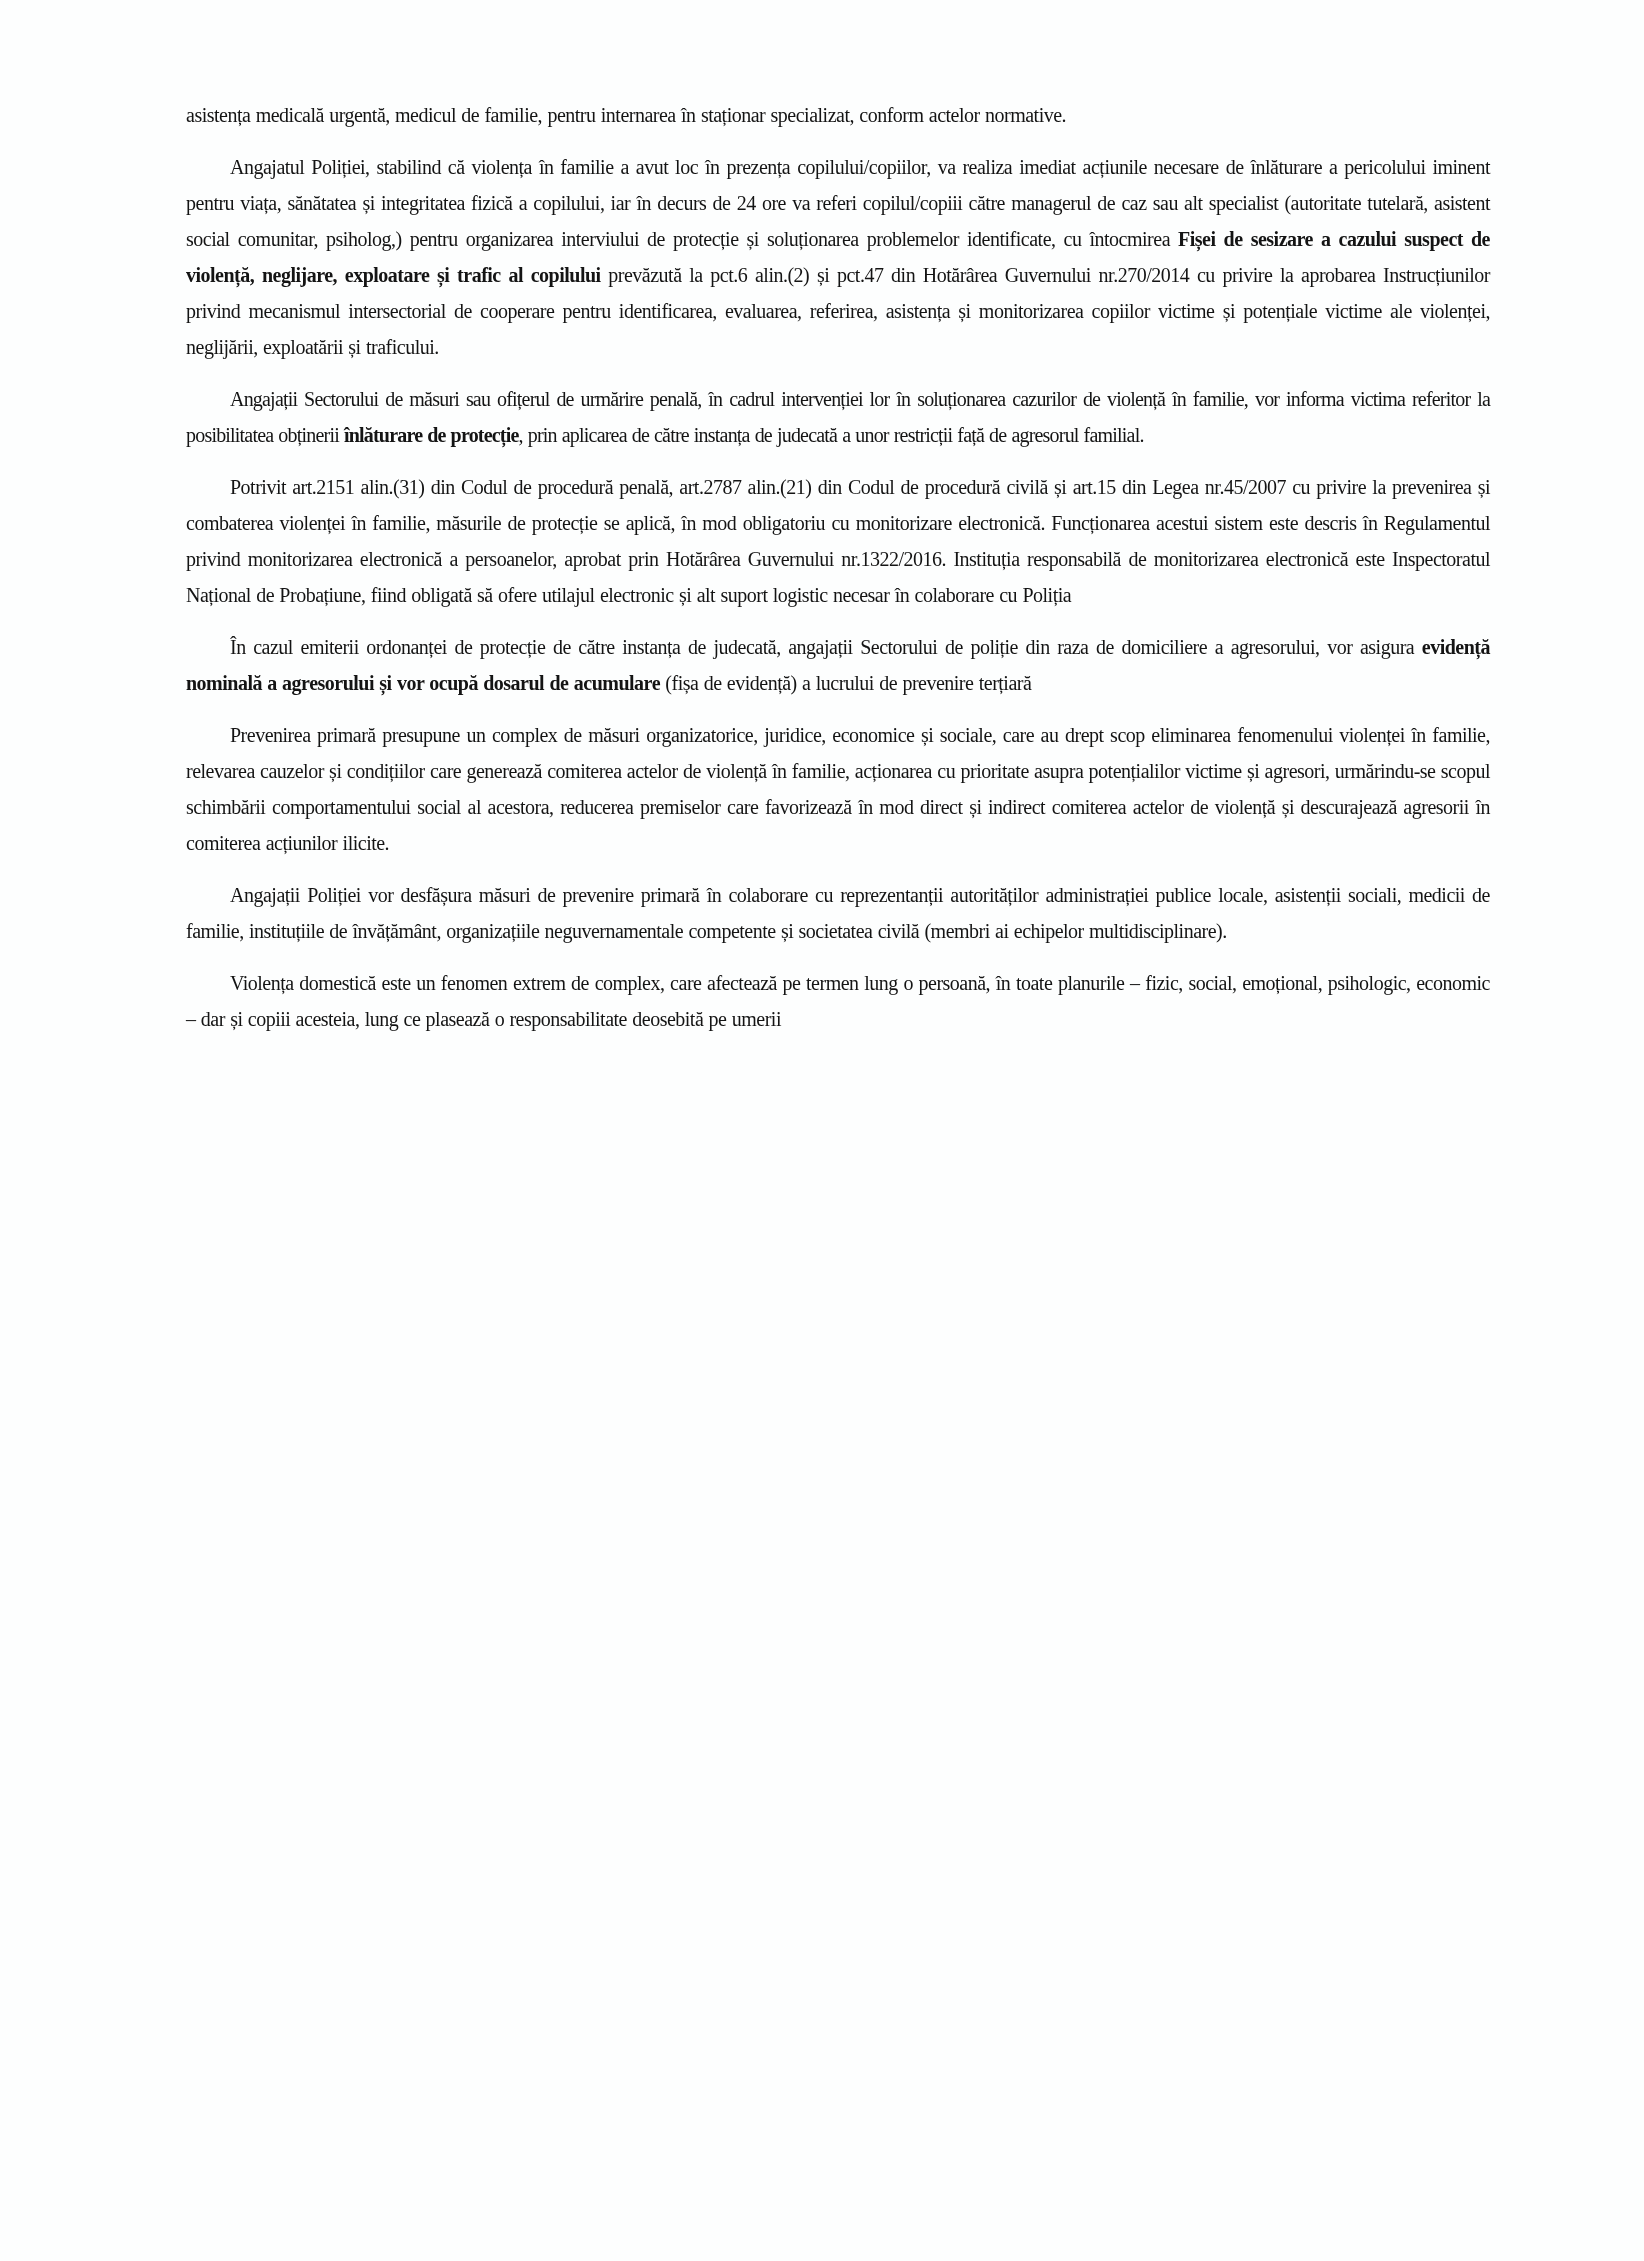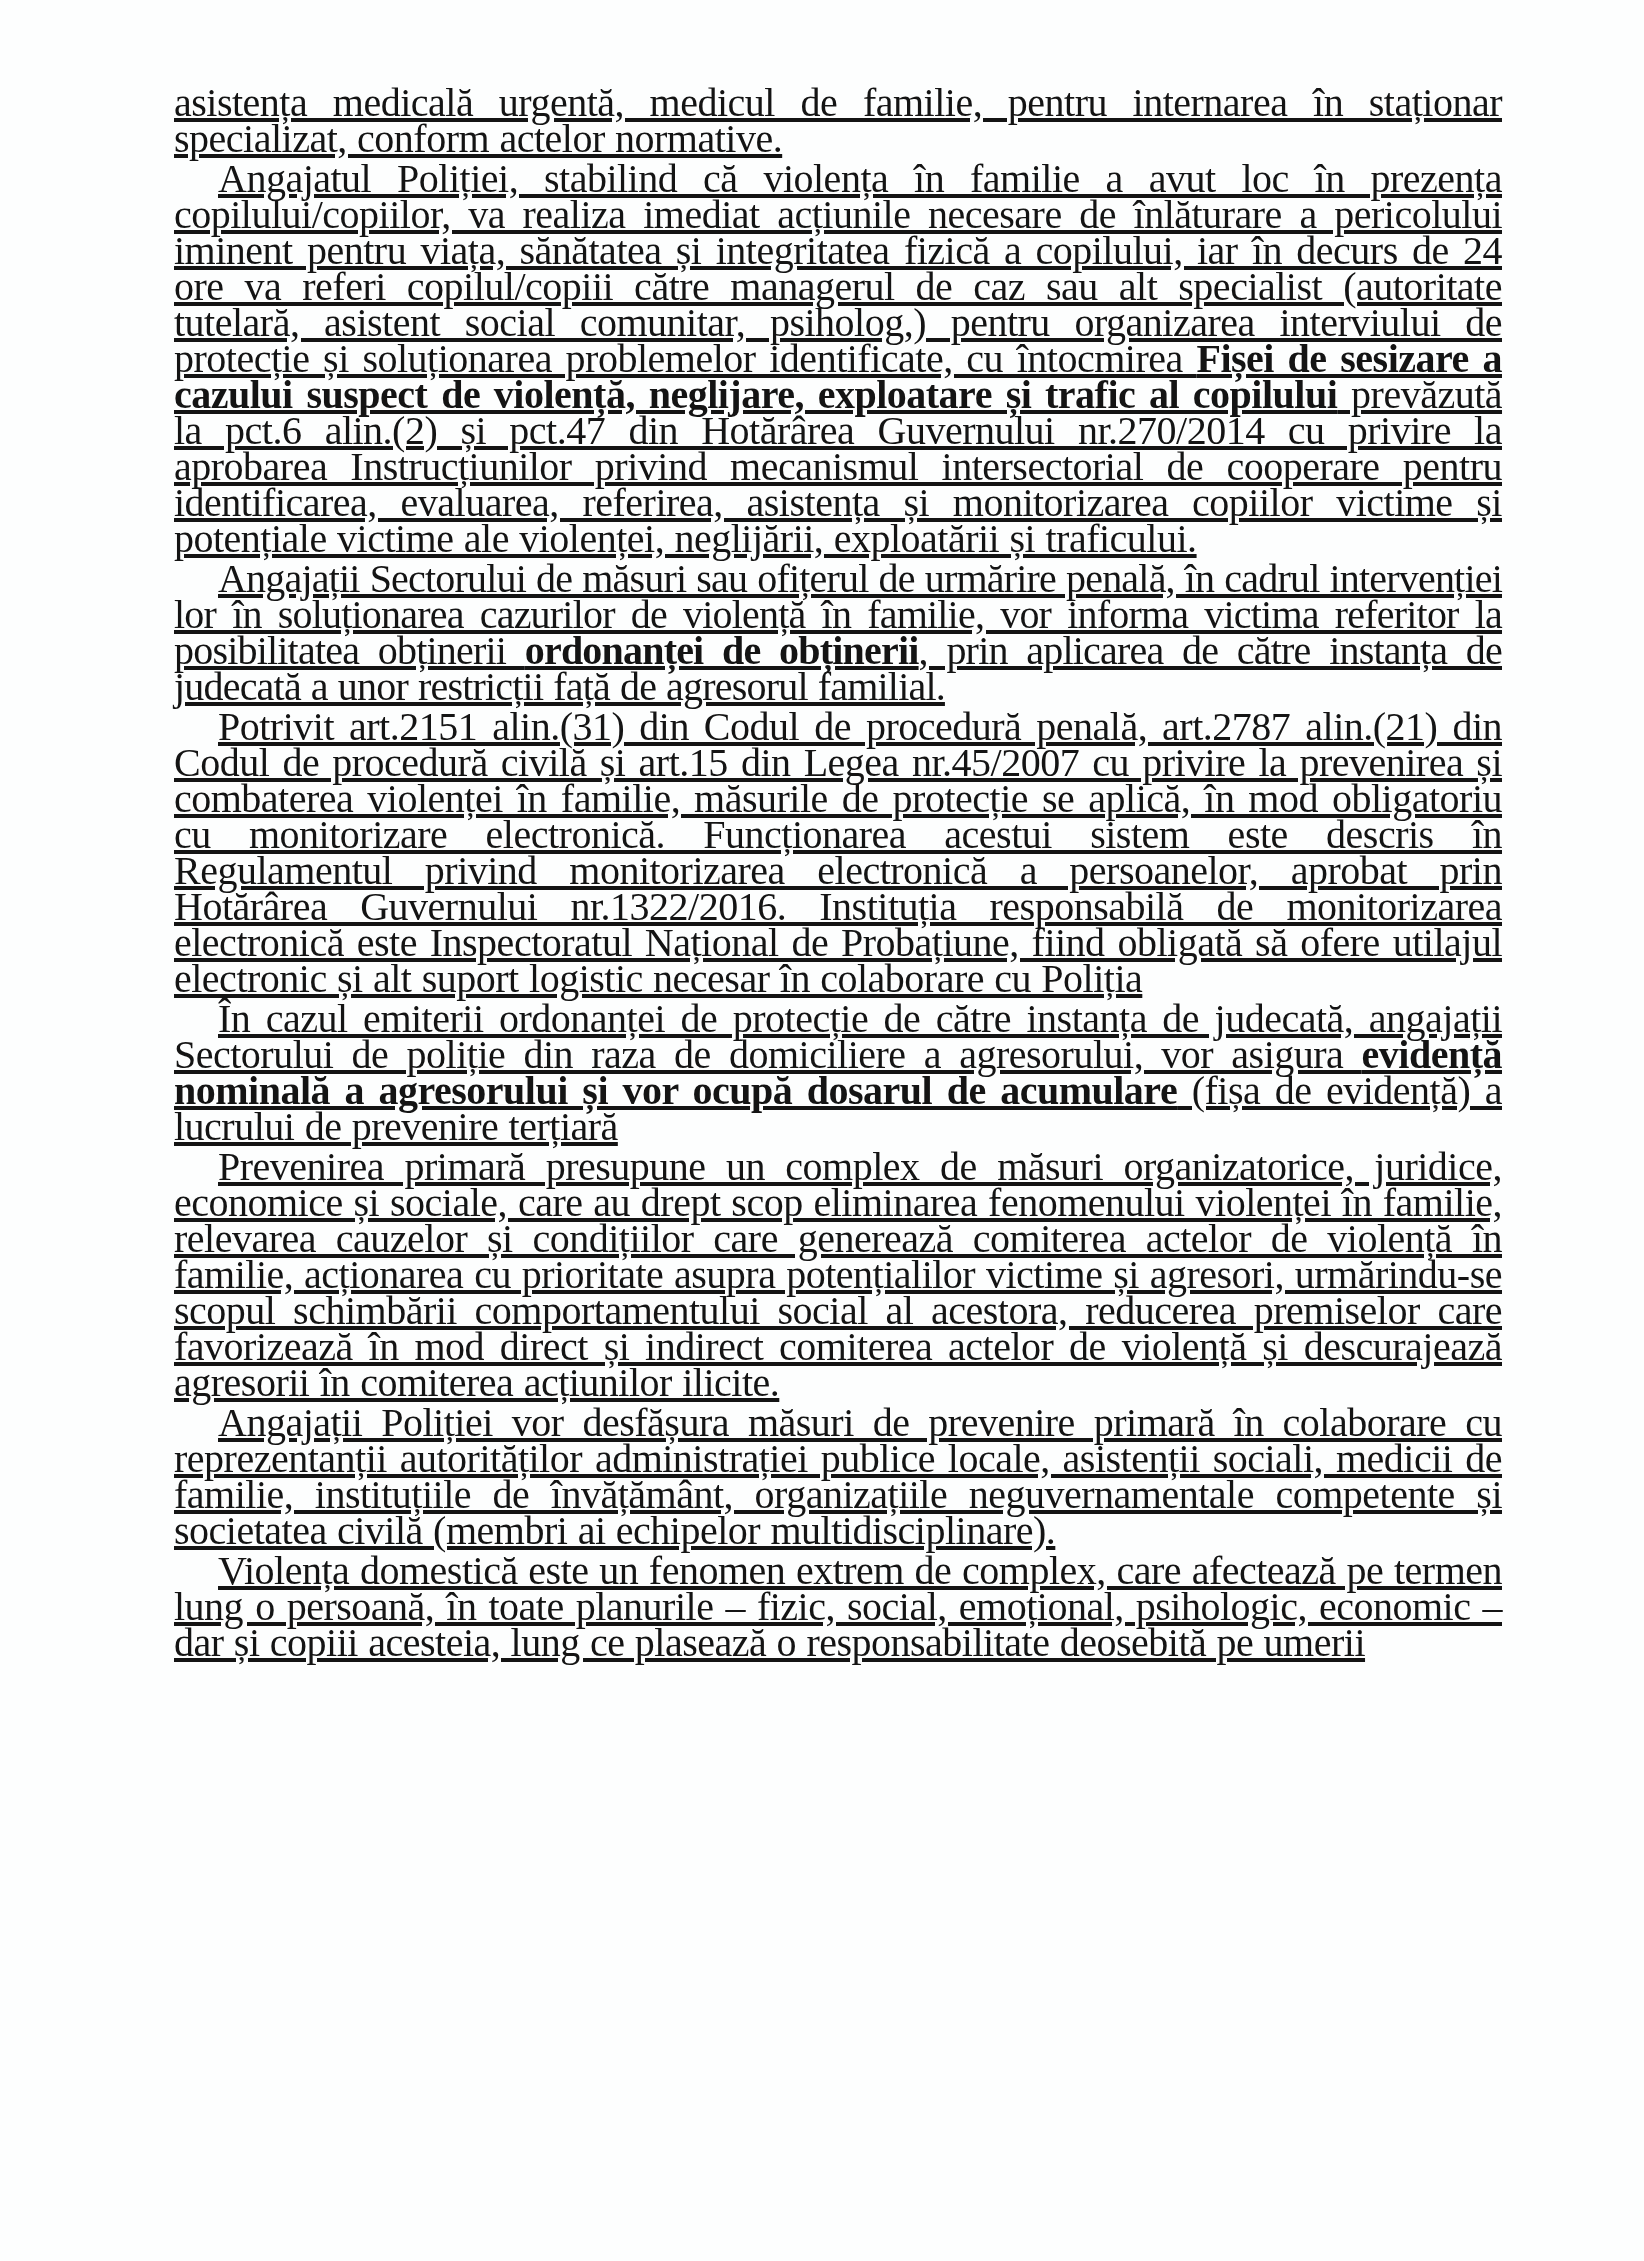--- a/index.html
+++ b/index.html
@@ -12,28 +12,27 @@
     color: #141414;
     font-family: "Liberation Serif", "DejaVu Serif", serif;
   }
   .page {
     position: absolute;
     left: 170px;
     top: 81px;
     width: 1336px;
   }
   .para {
-    margin: 4px;
-    font-size: 40px;
+    margin: 16px;
+    font-size: 20px;
     line-height: 36px;
     text-align: justify;
     text-indent: 44px;
     letter-spacing: -0.5px;
     word-spacing: 0.8px;
-    text-decoration: underline;
   }
   .para.no-indent { text-indent: 0; }
   .para.tight { letter-spacing: -0.8px; }
   b, .bold { font-weight: bold; }
   .heading {
     margin: 4.5px 0 6px 0;
     font-size: 30px;
     line-height: 38px;
     font-weight: bold;
     text-align: justify;
@@ -50,21 +49,21 @@
 
   <p class="para no-indent">
     <span>asistența medicală urgentă, medicul de familie, pentru internarea în staționar specializat, conform actelor normative.</span>
   </p>
 
   <p class="para">
     <span>Angajatul Poliției, stabilind că violența în familie a avut loc în prezența copilului/copiilor, va realiza imediat acțiunile necesare de înlăturare a pericolului iminent pentru viața, sănătatea și integritatea fizică a copilului, iar în decurs de 24 ore va referi copilul/copiii către managerul de caz sau alt specialist (autoritate tutelară, asistent social comunitar, psiholog,) pentru organizarea interviului de protecție și soluționarea problemelor identificate, cu întocmirea </span><b>Fișei de sesizare a cazului suspect de violență, neglijare, exploatare și trafic al copilului</b><span> prevăzută la pct.6 alin.(2) și pct.47 din Hotărârea Guvernului nr.270/2014 cu privire la aprobarea Instrucțiunilor privind mecanismul intersectorial de cooperare pentru identificarea, evaluarea, referirea, asistența și monitorizarea copiilor victime și potențiale victime ale violenței, neglijării, exploatării și traficului.</span>
   </p>
 
   <p class="para tight">
-    <span>Angajații Sectorului de măsuri sau ofițerul de urmărire penală, în cadrul intervenției lor în soluționarea cazurilor de violență în familie, vor informa victima referitor la posibilitatea obținerii </span><b>ordonanței de obținerii</b><span>, prin aplicarea de către instanța de judecată a unor restricții față de agresorul familial.</span>
+    <span>Angajații Sectorului de măsuri sau ofițerul de urmărire penală, în cadrul intervenției lor în soluționarea cazurilor de violență în familie, vor informa victima referitor la posibilitatea obținerii </span><b>înlăturare de protecție</b><span>, prin aplicarea de către instanța de judecată a unor restricții față de agresorul familial.</span>
   </p>
 
   <p class="para">
     <span>Potrivit art.2151 alin.(31) din Codul de procedură penală, art.2787 alin.(21) din Codul de procedură civilă și art.15 din Legea nr.45/2007 cu privire la prevenirea și combaterea violenței în familie,  măsurile de protecție se aplică, în mod obligatoriu cu monitorizare electronică. Funcționarea acestui sistem este descris în Regulamentul privind monitorizarea electronică a persoanelor, aprobat prin Hotărârea Guvernului nr.1322/2016. Instituția responsabilă de monitorizarea electronică este Inspectoratul Național de Probațiune, fiind obligată să ofere utilajul electronic și alt suport logistic necesar în colaborare cu Poliția</span>
   </p>
 
   <p class="para">
     <span>În cazul emiterii ordonanței de protecție de către instanța de judecată, angajații Sectorului de poliție din raza de domiciliere a agresorului, vor asigura </span><b>evidență nominală a agresorului și vor ocupă dosarul de acumulare</b><span> (fișa de evidență) a lucrului de prevenire terțiară</span>
   </p>
 

